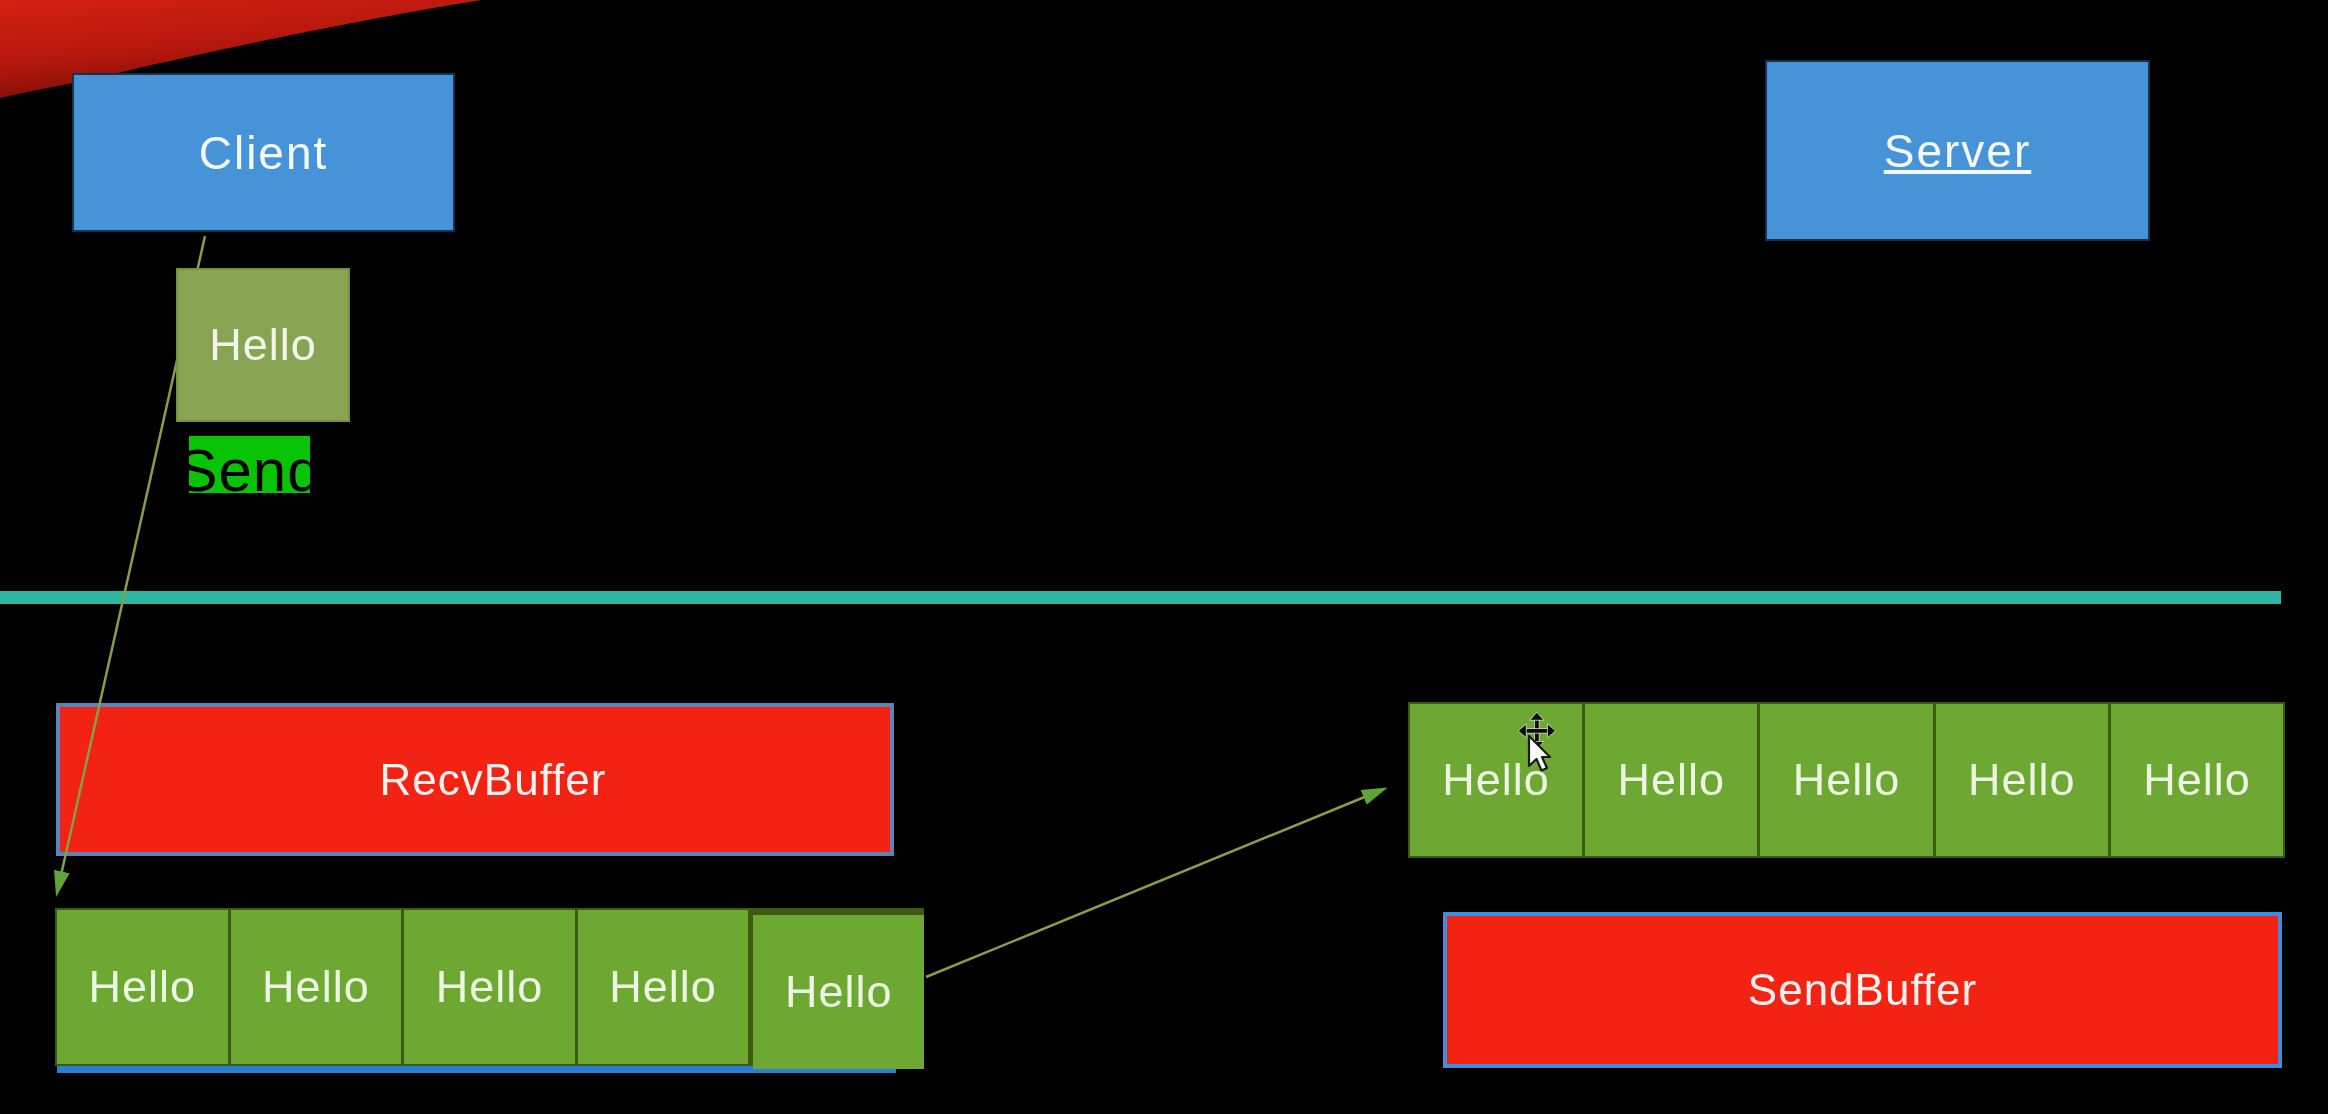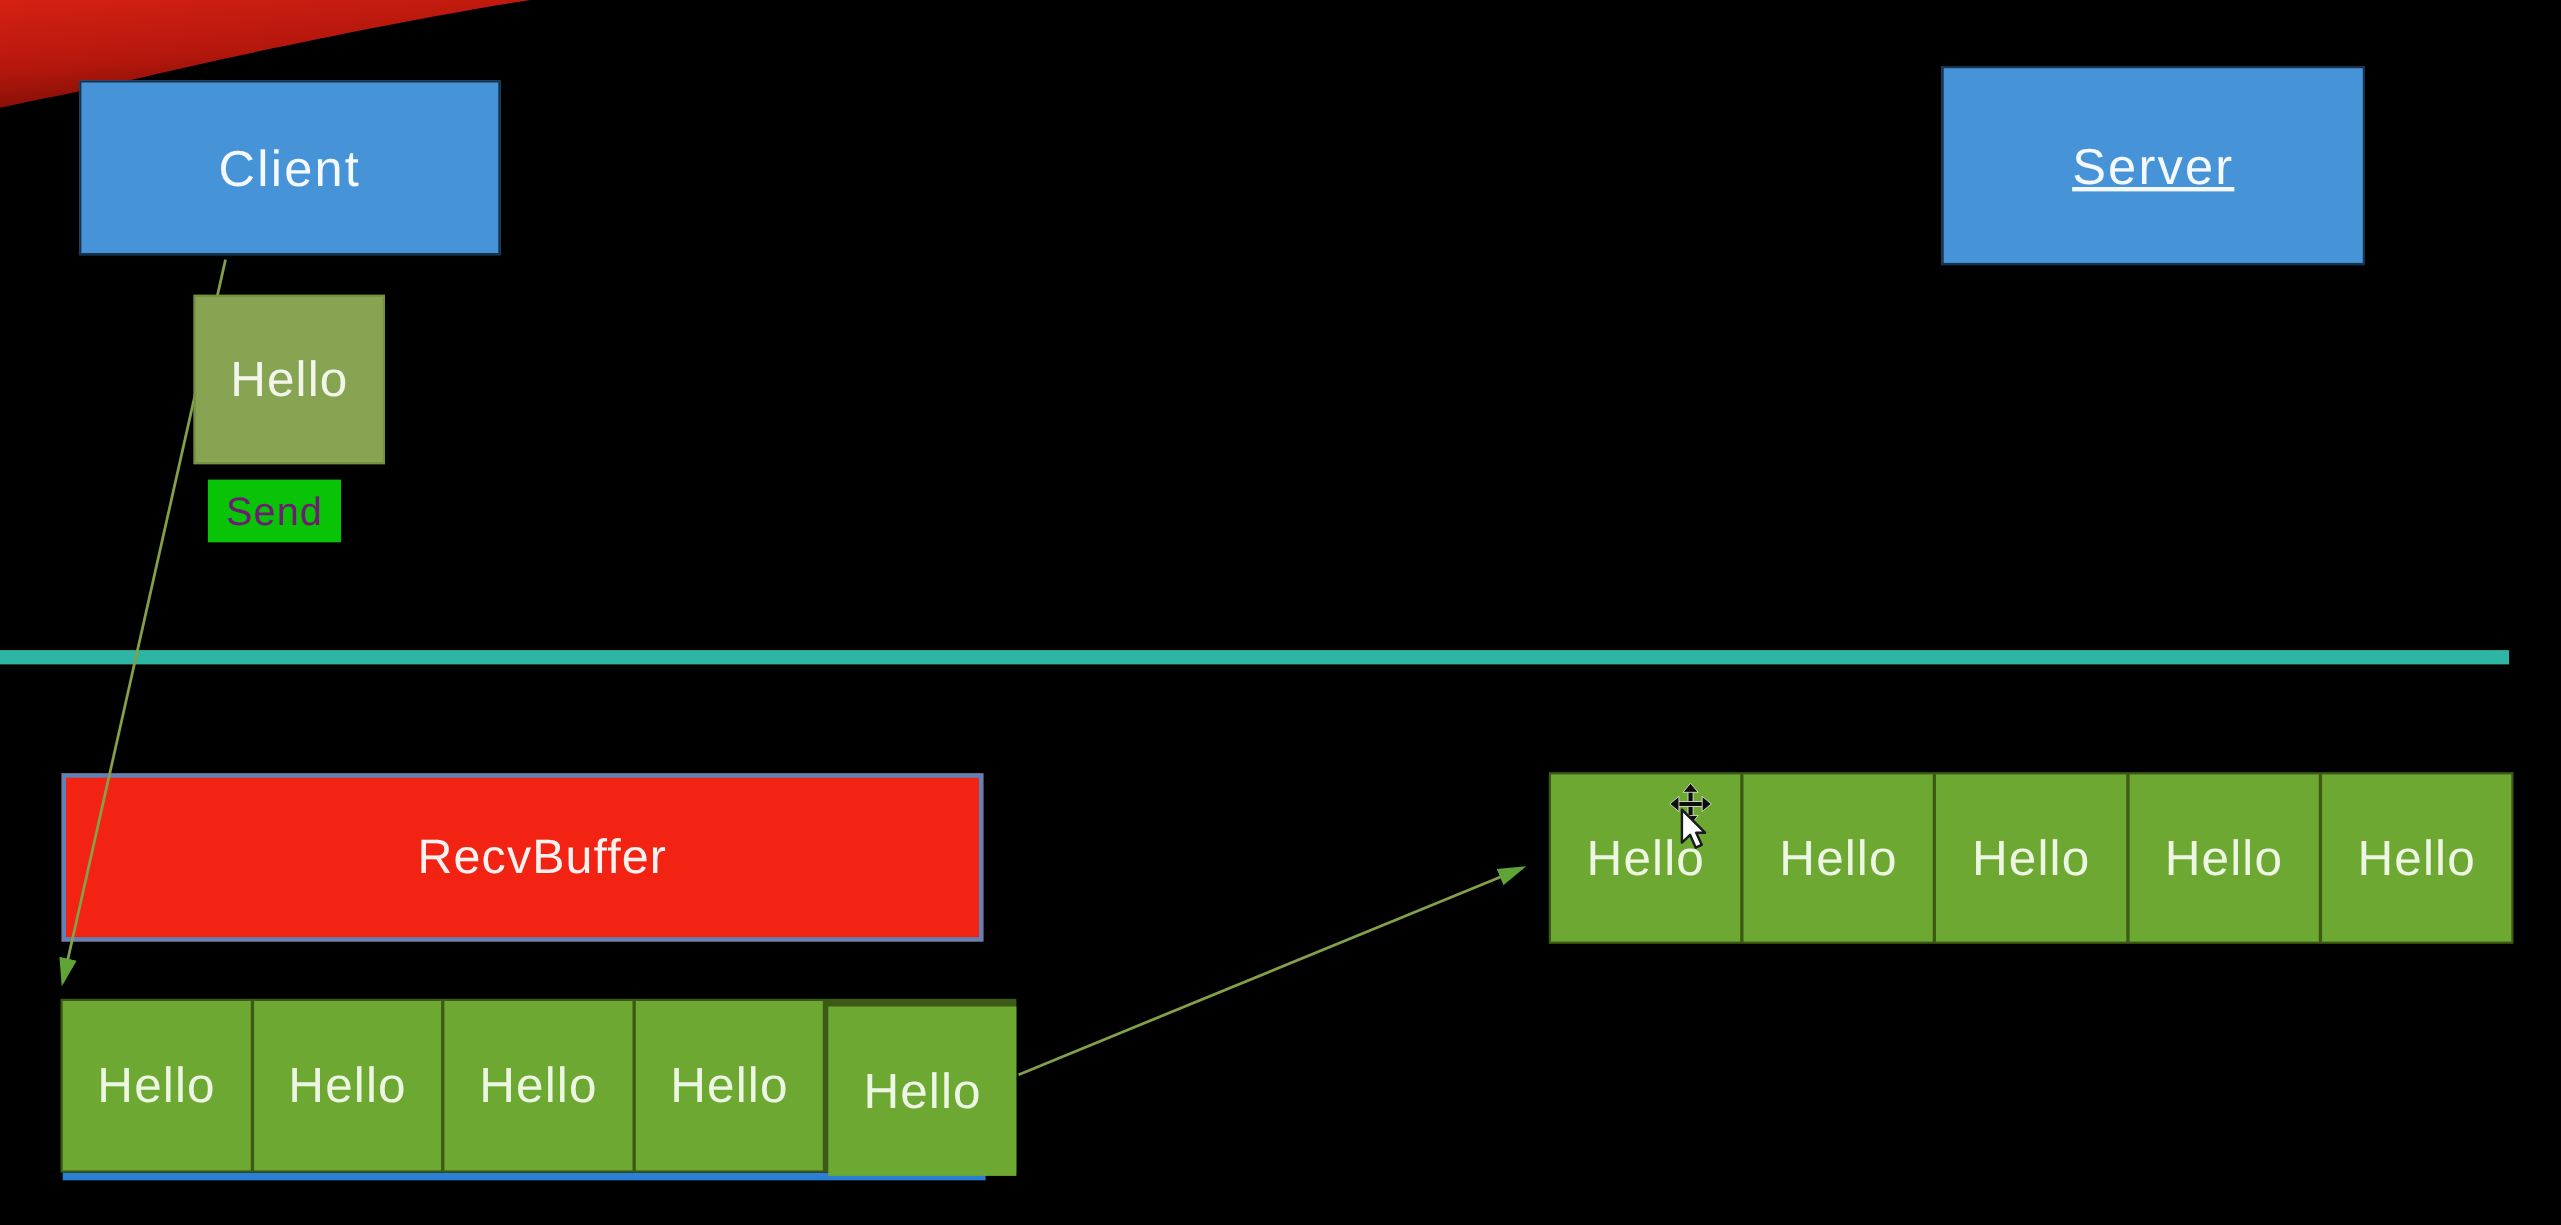--- a/index.html
+++ b/index.html
@@ -42,25 +42,25 @@
     align-items: center;
     justify-content: center;
     font-size: 45px;
     letter-spacing: 1px;
     z-index: 3;
   }
 
   
   .send-label {
     background: #09c306;
-    color: #701a75;
-    display: flex;
-    align-items: center;
-    justify-content: center;
-    font-size: 36px;
+    color: #000000;
+    display: flex;
+    align-items: flex-start;
+    justify-content: center;
+    font-size: 60px;
     letter-spacing: 1px;
     z-index: 3;
   }
 
   
   .divider {
     background: #2eb5a3;
     z-index: 1;
   }
 
@@ -126,20 +126,23 @@
   </div>
 
   <div class="abs node" style="left:1765px; top:60px; width:385px; height:181px;text-decoration:underline;">
     <span>Server</span>
   </div>
 
   <div class="abs buffer recv" style="left:56px; top:703px; width:838px; height:153px;">
     <span>RecvBuffer</span>
   </div>
 
+  <div class="abs buffer send" style="left:1443px; top:912px; width:839px; height:156px;">
+    <span>SendBuffer</span>
+  </div>
 
   <div class="abs divider" style="left:0; top:591px; width:2281px; height:13px;"></div>
 
   <div class="abs underline-blue" style="left:57px; top:1066px; width:839px; height:7px;"></div>
 
   <svg class="overlay" width="2328" height="1114" viewBox="0 0 2328 1114" style="z-index:2;">
     <defs>
       <marker id="ah" viewBox="0 0 26 20" refX="22" refY="10" markerWidth="26" markerHeight="20" orient="auto" markerUnits="userSpaceOnUse">
         <path d="M0,2 L26,10 L0,18 Z" fill="#5fa437"></path>
       </marker>

